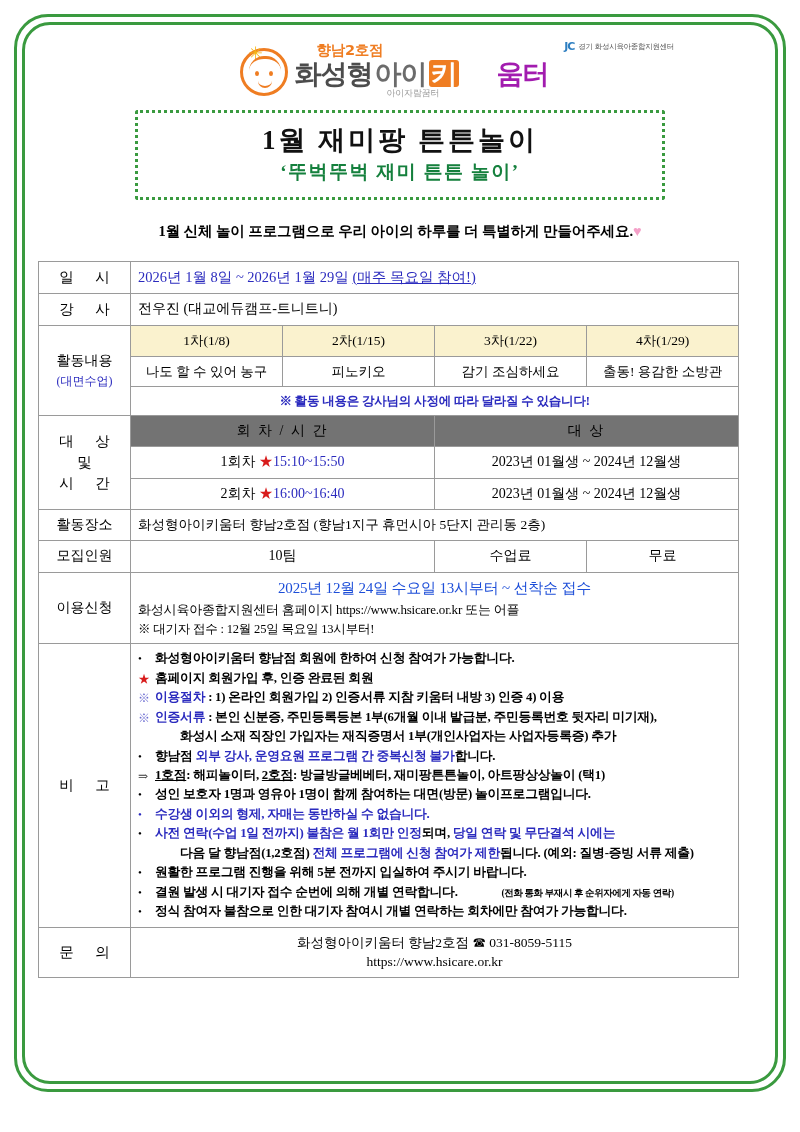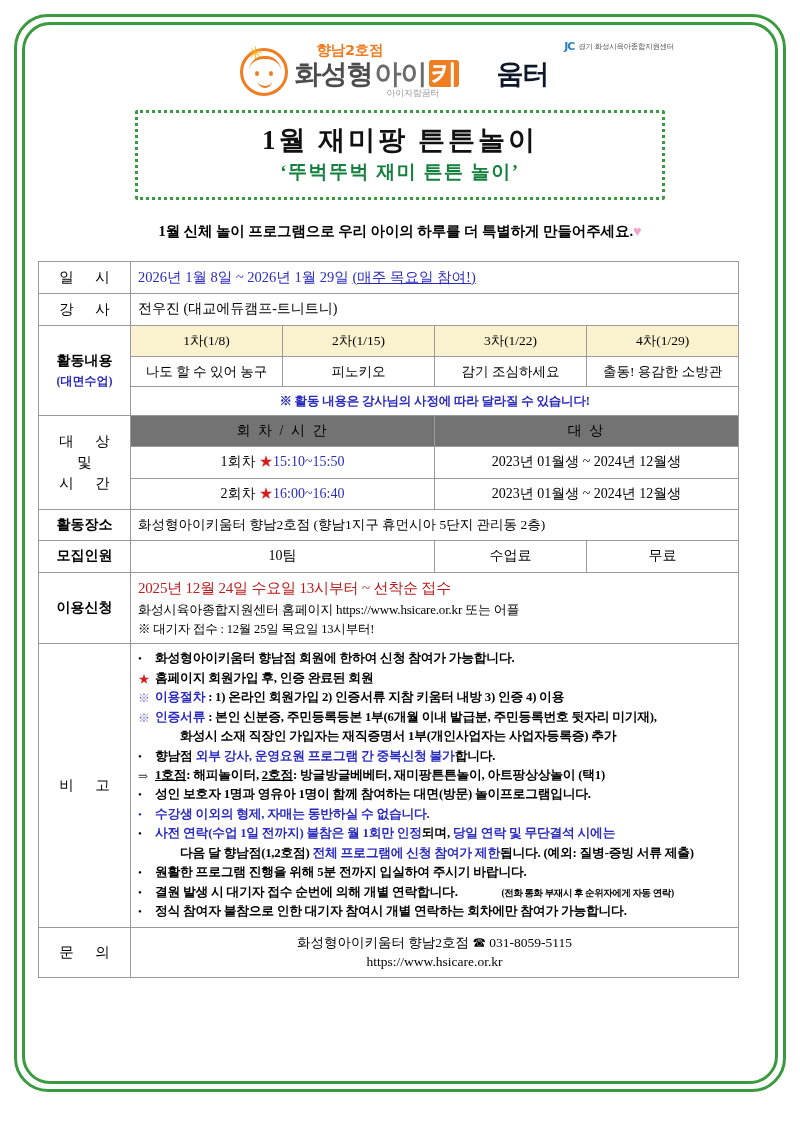--- a/index.html
+++ b/index.html
@@ -125,21 +125,21 @@
     letter-spacing: -1px;
   }
   .logo-main .seg1 { color: #4c4c4c; }
   .logo-main .seg2 { color: #6b6b6b; }
   .logo-main .seg3 {
     color: #ffffff;
     background: #ef7d22;
     padding: 0 2px;
     border-radius: 3px;
   }
-  .logo-main .seg4 { color: #0f172a; margin-left: 36px; }
+  .logo-main .seg4 { color: #a21caf; margin-left: 36px; }
   .logo-sub {
     font-family: "DejaVu Sans", sans-serif;
     font-size: 9px;
     color: #9a9a9a;
     margin-left: 92px;
     margin-top: 2px;
     letter-spacing: -0.2px;
   }
   .center-mark {
     position: absolute;
@@ -215,21 +215,21 @@
     line-height: 1.45;
   }
   .lbl {
     text-align: center;
     font-size: 14.5px;
     letter-spacing: 9px;
     text-indent: 9px;
     width: 92px;
     white-space: nowrap;
   }
-  .lbl-tight { letter-spacing: 0px; text-indent: 0; font-weight: bold; }
+  .lbl-tight { letter-spacing: 0px; text-indent: 0; }
   .blue { color: #2b2bbe; }
   .red { color: #d81b1b; }
   .ctr { text-align: center; }
   .u { text-decoration: underline; }
   .cream { background: #faf2ce; text-align: center; }
   .mint { background: #737373; text-align: center; font-size: 14px; letter-spacing: 2px; }
   .note-blue {
     color: #2b2bbe;
     font-weight: bold;
     text-align: center;
@@ -247,24 +247,25 @@
   .lbl-stack {
     text-align: center;
     width: 92px;
     font-size: 14.5px;
     line-height: 1.7;
   }
   .lbl-stack span { letter-spacing: 9px; text-indent: 9px; display: block; }
 
   
   .apply-1 {
-    color: #b91c1c;
+    color: #1d4ed8;
     font-size: 15px;
     letter-spacing: -0.2px;
     margin-bottom: 2px;
+    text-align: center;
   }
   .apply-2 { font-size: 13px; letter-spacing: -0.2px; }
   .apply-3 { font-size: 12.5px; letter-spacing: -0.2px; }
 
   
   .notes { padding: 6px 4px 6px 2px; }
   .n-row {
     display: flex;
     align-items: flex-start;
     font-size: 12.8px;

